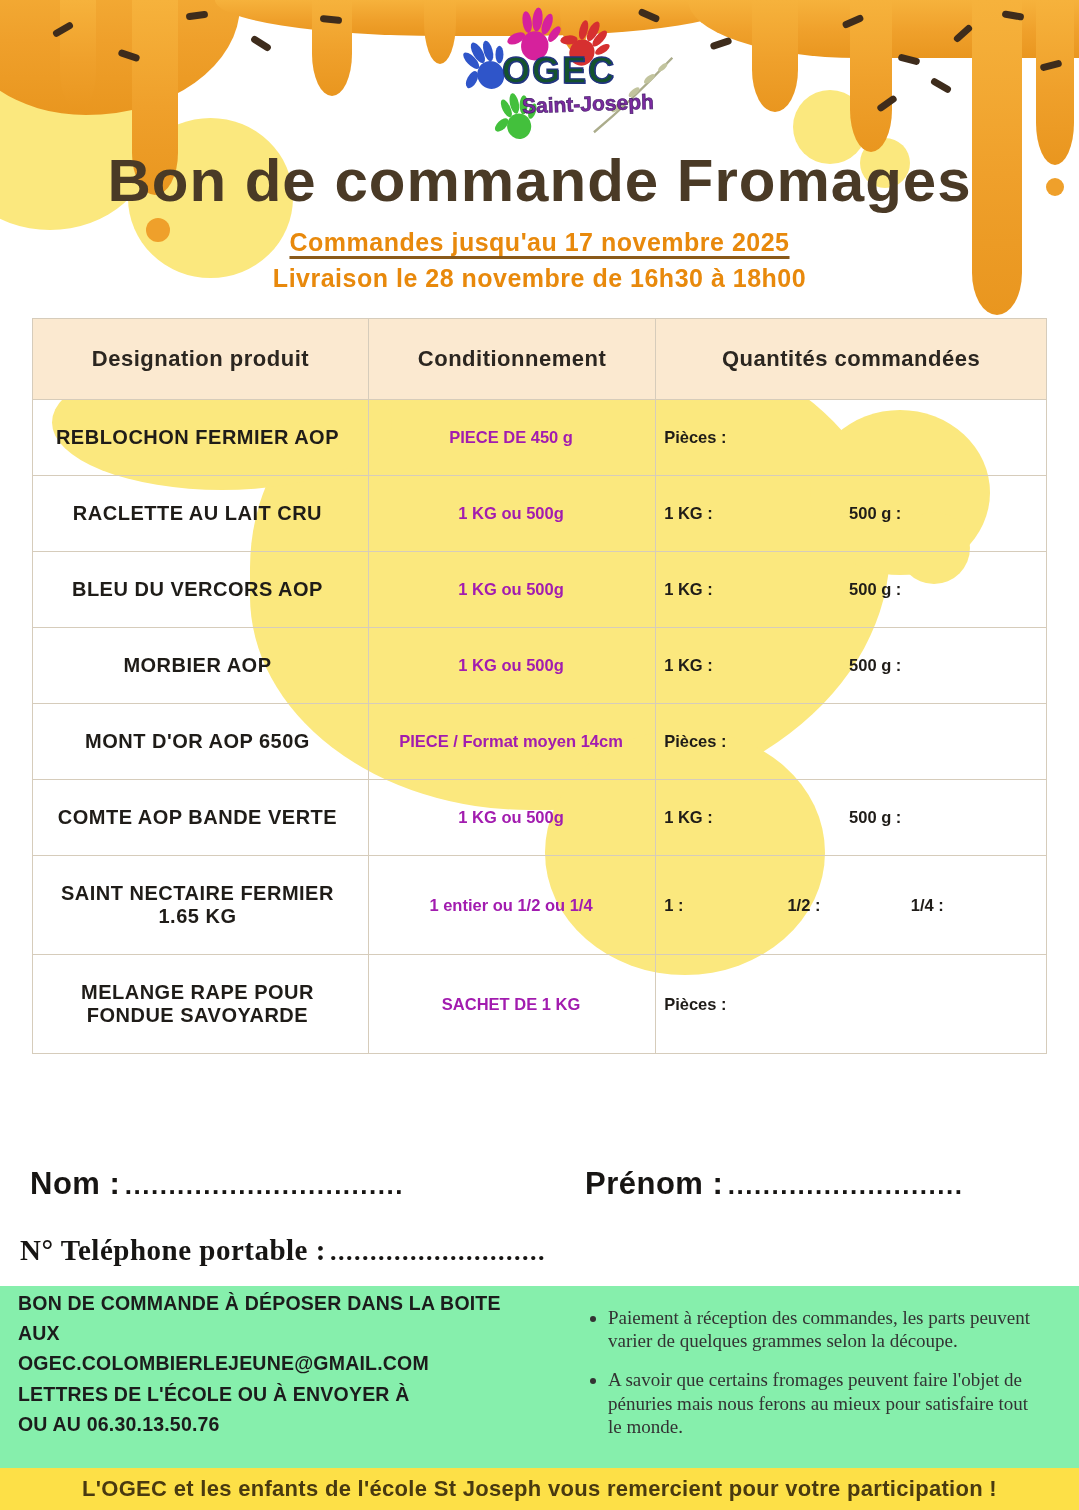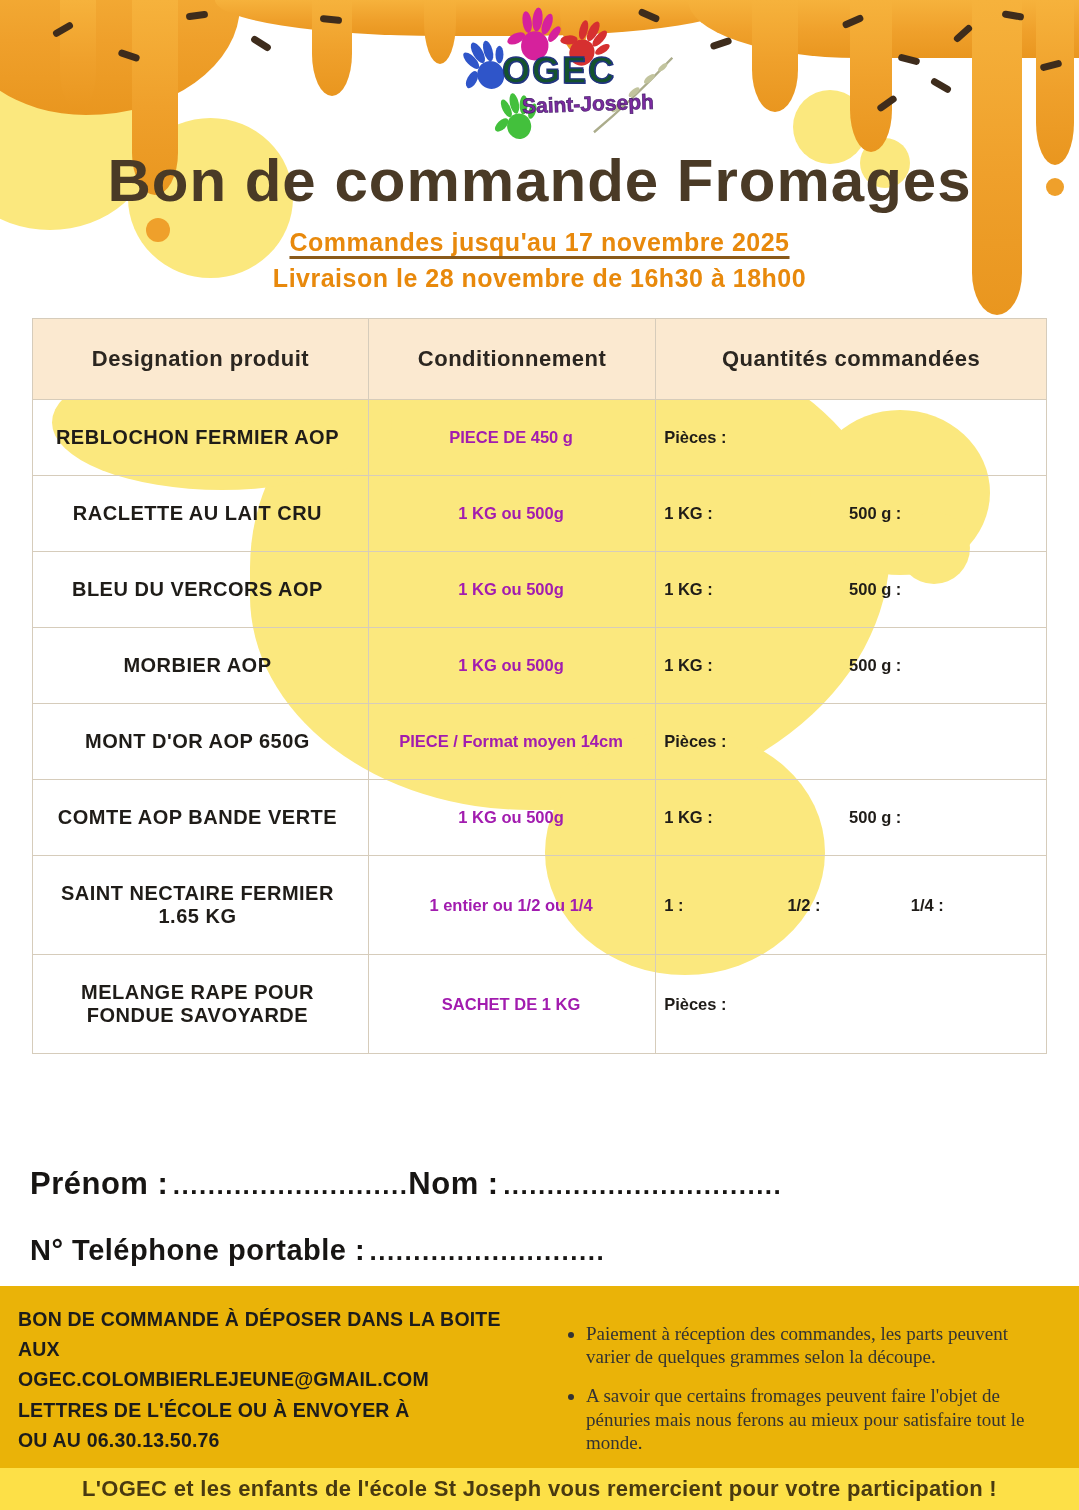--- a/index.html
+++ b/index.html
@@ -51,26 +51,26 @@
   .c-pack{font-size:16.5px;font-weight:bold;color:#a21caf;text-align:center;padding:26px 10px;}
   .c-qty{padding:26px 12px 26px 18px;vertical-align:middle;}
   .qty-wrap{display:flex;width:100%;}
   .qty{flex:1;font-size:16.5px;font-weight:bold;color:#1F1C18;white-space:nowrap;}
   
   .form-row1{position:absolute;top:1166px;left:30px;right:30px;display:flex;z-index:1;}
   .field-nom{width:555px;}
   .field{white-space:nowrap;}
   .flabel{font-size:31px;font-weight:bold;color:#171513;letter-spacing:.5px;}
   .fdots{font-size:26px;font-weight:bold;color:#171513;letter-spacing:1.5px;}
-  .form-row2{position:absolute;top:1234px;left:30px;z-index:1;white-space:nowrap;}
+  .form-row2{position:absolute;top:1234px;left:20px;z-index:1;white-space:nowrap;font-family:Liberation Serif, serif;}
   .form-row2 .flabel{font-size:29px;}
   
   .footer{
     position:absolute;top:1286px;left:0;width:1079px;height:182px;z-index:1;
-    background:#eab308;display:flex;gap:28px;padding:18px 18px 0 18px;box-sizing:border-box;
+    background:#86efac;display:flex;gap:50px;padding:2px 18px 0 18px;box-sizing:border-box;
   }
   .f-left{width:500px;font-size:19.5px;font-weight:bold;color:#1C1C1C;line-height:1.55;letter-spacing:.2px;}
   .f-right{flex:1;margin:16px;padding:2px 0 0 24px;list-style:disc;font-family:Liberation Serif, serif;}
   .f-right li{font-size:19px;color:#333;line-height:1.22;margin-bottom:16px;}
   
   .banner{
     position:absolute;top:1468px;left:0;width:1079px;height:42px;z-index:1;
     background:#fde047;color:#493A10;font-size:22px;font-weight:bold;
     text-align:center;line-height:42px;letter-spacing:.3px;
   }
@@ -253,27 +253,27 @@
       <td class="c-qty">
             <div class="qty-wrap">
               <span class="qty">Pièces :</span>
             </div>
           </td>
     </tr>
   </tbody>
   </table>
 
   <div class="form-row1">
+    <div class="field field-nom">
+      <span class="flabel">Nom :</span>
+      <span class="fdots">................................</span>
+    </div>
     <div class="field">
       <span class="flabel">Prénom :</span>
       <span class="fdots">...........................</span>
-    </div>
-    <div class="field field-nom">
-      <span class="flabel">Nom :</span>
-      <span class="fdots">................................</span>
     </div>
   </div>
   <div class="form-row2">
     <span class="flabel">N° Teléphone portable :</span>
     <span class="fdots">...........................</span>
   </div>
 
   <div class="footer">
     <div class="f-left">
         <div>BON DE COMMANDE À DÉPOSER DANS LA BOITE AUX</div>

